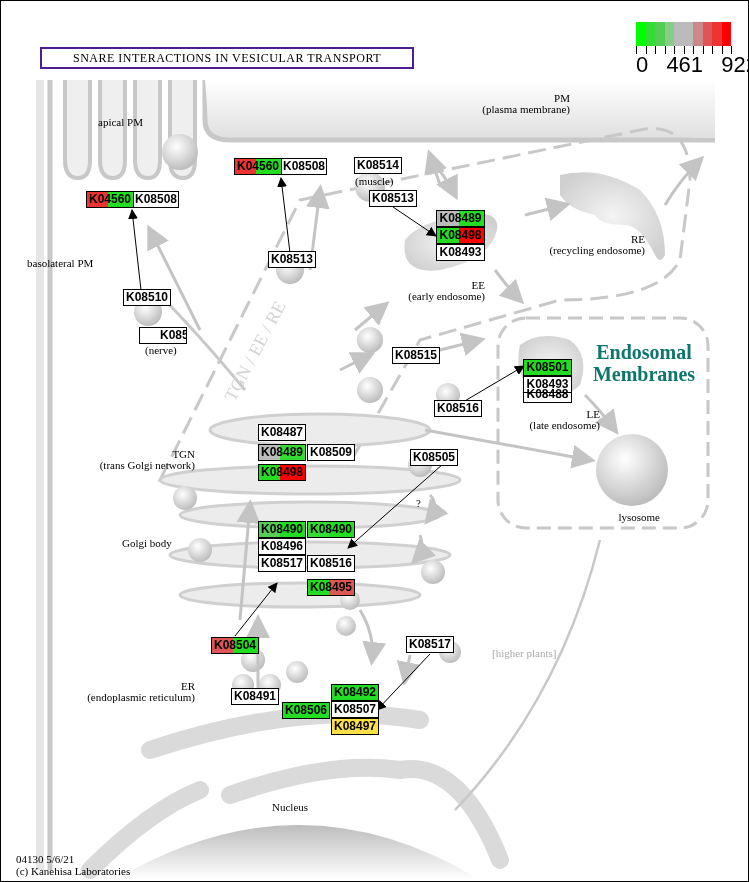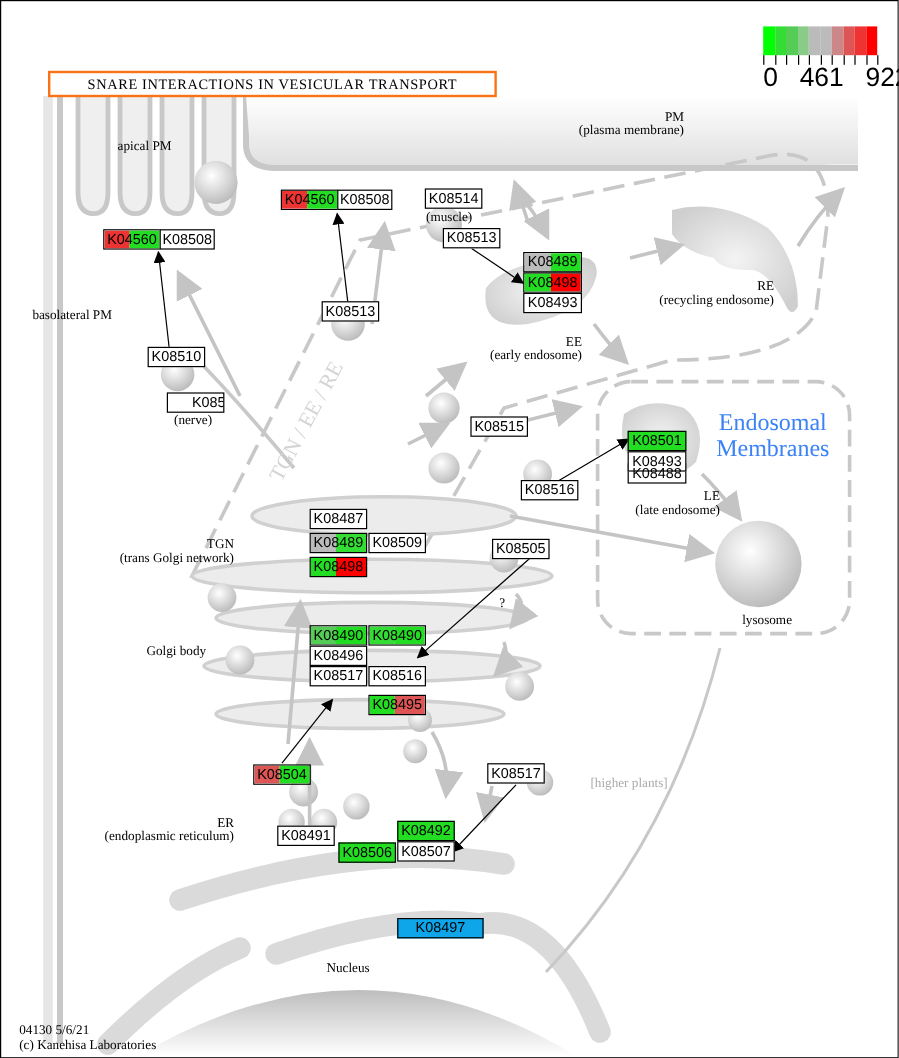--- a/index.html
+++ b/index.html
@@ -1,30 +1,30 @@
 <!DOCTYPE html>
 <html><head>
 <meta charset="utf-8">
 <style>
   html, body { margin:0; padding:0; background:#fff; }
   body { width:749px; height:882px; position:relative; overflow:hidden; font-family:"Liberation Sans", sans-serif; }
   #frame { position:absolute; left:0; top:0; width:747px; height:880px; border:1px solid #000; }
   svg#bg { position:absolute; left:0; top:0; }
   .gene { position:absolute; height:17px; border:1px solid #000; box-sizing:border-box; font-family:"Liberation Sans", sans-serif; font-size:12px; line-height:15px; text-align:center; color:#000; overflow:hidden; cursor:pointer; }
   .gene .fill { position:absolute; top:0; bottom:0; }
-  .gene .lbl { position:relative; z-index:1; }
+  .gene .lbl { position:relative; z-index:1;font-weight:bold; }
   .serif { position:absolute; font-family:"Liberation Serif", serif; font-size:11px; color:#000; text-align:right; line-height:11px; white-space:nowrap; }
-  .title-box { position:absolute; left:40px; top:47px; width:374px; height:22px; border:2px solid #f97316; box-sizing:border-box; font-family:"Liberation Serif", serif; font-size:12px; letter-spacing:0.5px; line-height:18px; text-align:center;margin-top:12px; }
+  .title-box { position:absolute; left:40px; top:47px; width:374px; height:22px; border:2px solid #4c1d95; box-sizing:border-box; font-family:"Liberation Serif", serif; font-size:12px; letter-spacing:0.5px; line-height:18px; text-align:center; }
   .legend { position:absolute; left:636px; top:22px; }
   .legend .bar { display:flex; height:24px; }
   .legend .bar div { width:9.5px; height:24px; }
   .legend .ticks { position:relative; height:8px; width:95px; }
   .legend .ticks span { position:absolute; top:0; width:1px; height:8px; background:#000; }
   .legend .nums { font-family:"Liberation Sans", sans-serif; font-size:22px; line-height:22px; white-space:nowrap; margin-left:0px; }
-  .grey-title { position:absolute; font-family:"Liberation Serif", serif; font-weight:normal; font-size:20px; color:#3b82f6; text-align:center; line-height:22px; }
+  .grey-title { position:absolute; font-family:"Liberation Serif", serif; font-weight:bold; font-size:20px; color:#0f766e; text-align:center; line-height:22px; }
   .footer { position:absolute; left:16px; top:853px; font-family:"Liberation Serif", serif; font-size:11px; line-height:12px; }
 </style>
 </head>
 <body>
 
 <div id="frame"></div>
 
 <svg id="bg" width="749" height="882">
   <defs>
     <radialGradient id="ball" cx="40%" cy="35%" r="65%">
@@ -227,19 +227,19 @@
     <div class="gene" style="left: 258px; top: 555px; width: 48px; background: rgb(255, 255, 255);"><span class="lbl">K08517</span></div>
     <div class="gene" style="left: 307px; top: 521px; width: 48px;"><div class="fill" style="left: 0px; width: 46%; background: rgb(51, 221, 51);"></div><div class="fill" style="left: 46%; right: 0px; background: rgb(34, 221, 34);"></div><span class="lbl">K08490</span></div>
     <div class="gene" style="left: 307px; top: 538px; width: 48px; margin-top: 41px;"><div class="fill" style="left: 0px; width: 46%; background: rgb(34, 221, 34);"></div><div class="fill" style="left: 46%; right: 0px; background: rgb(221, 85, 85);"></div><span class="lbl">K08495</span></div>
     <div class="gene" style="left: 307px; top: 555px; width: 48px; background: rgb(255, 255, 255);"><span class="lbl">K08516</span></div>
     <div class="gene" style="left: 211px; top: 637px; width: 48px;"><div class="fill" style="left: 0px; width: 46%; background: rgb(221, 85, 85);"></div><div class="fill" style="left: 46%; right: 0px; background: rgb(34, 221, 34);"></div><span class="lbl">K08504</span></div>
     <div class="gene" style="left: 406px; top: 636px; width: 48px; background: rgb(255, 255, 255);"><span class="lbl">K08517</span></div>
     <div class="gene" style="left: 231px; top: 688px; width: 48px; background: rgb(255, 255, 255);"><span class="lbl">K08491</span></div>
     <div class="gene" style="left: 282px; top: 702px; width: 48px; background: rgb(34, 221, 34);"><span class="lbl">K08506</span></div>
     <div class="gene" style="left: 331px; top: 684px; width: 48px; background: rgb(34, 221, 34);"><span class="lbl">K08492</span></div>
     <div class="gene" style="left: 331px; top: 701px; width: 48px; background: rgb(255, 255, 255);"><span class="lbl">K08507</span></div>
-    <div class="gene" style="left: 331px; top: 718px; width: 72px; background: #0ea5e9; margin-top: 47px;"><span class="lbl">K08497</span></div>
+    <div class="gene" style="left: 331px; top: 718px; width: 48px; background: #fde047;"><span class="lbl">K08497</span></div>
   </div>
 
 <div class="footer">
   <div>04130 5/6/21</div>
   <div>(c) Kanehisa Laboratories</div>
 </div>
 
 </body></html>

